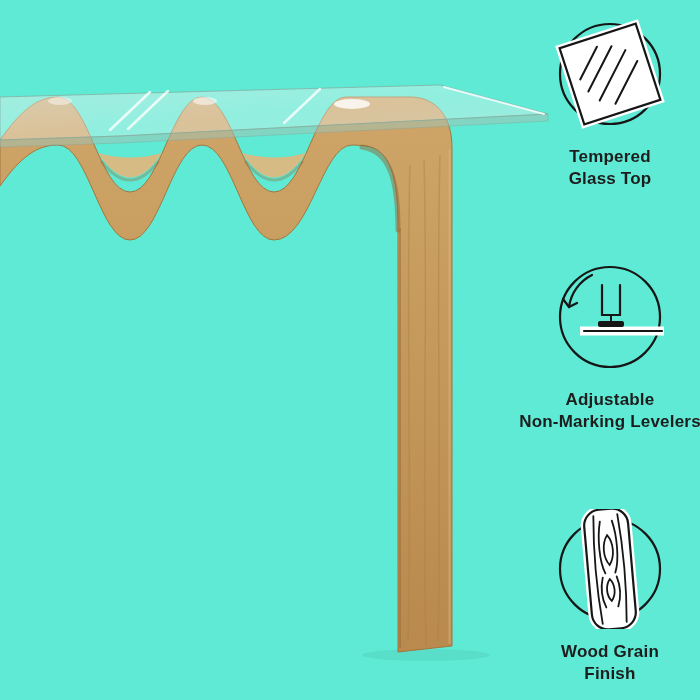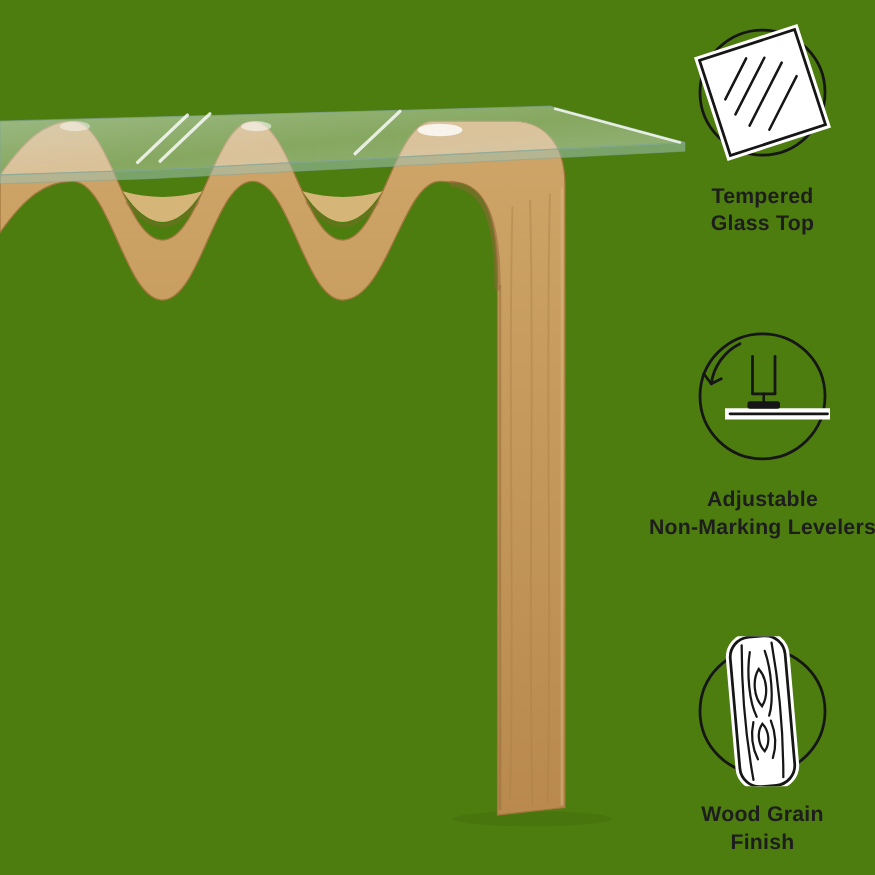--- a/index.html
+++ b/index.html
@@ -1,17 +1,17 @@
 <!DOCTYPE html>
 <html><head>
 <meta charset="utf-8">
 <style>
   html,body { margin:0; padding:0; background:#ffffff; }
   .stage {
-    position:relative; width:700px; height:700px; background:#4d7c0f;
+    position:relative; width:700px; height:700px; background:#5eead4;
     font-family:"Liberation Sans", sans-serif; overflow:hidden;
   }
   .product-svg { position:absolute; left:0; top:0; }
   .feature {
     position:absolute; left:497px; width:226px;
     display:flex; flex-direction:column; align-items:center;
   }
   .feature-1 { top:14px; }
   .feature-2 { top:257px; }
   .feature-3 { top:509px; }

